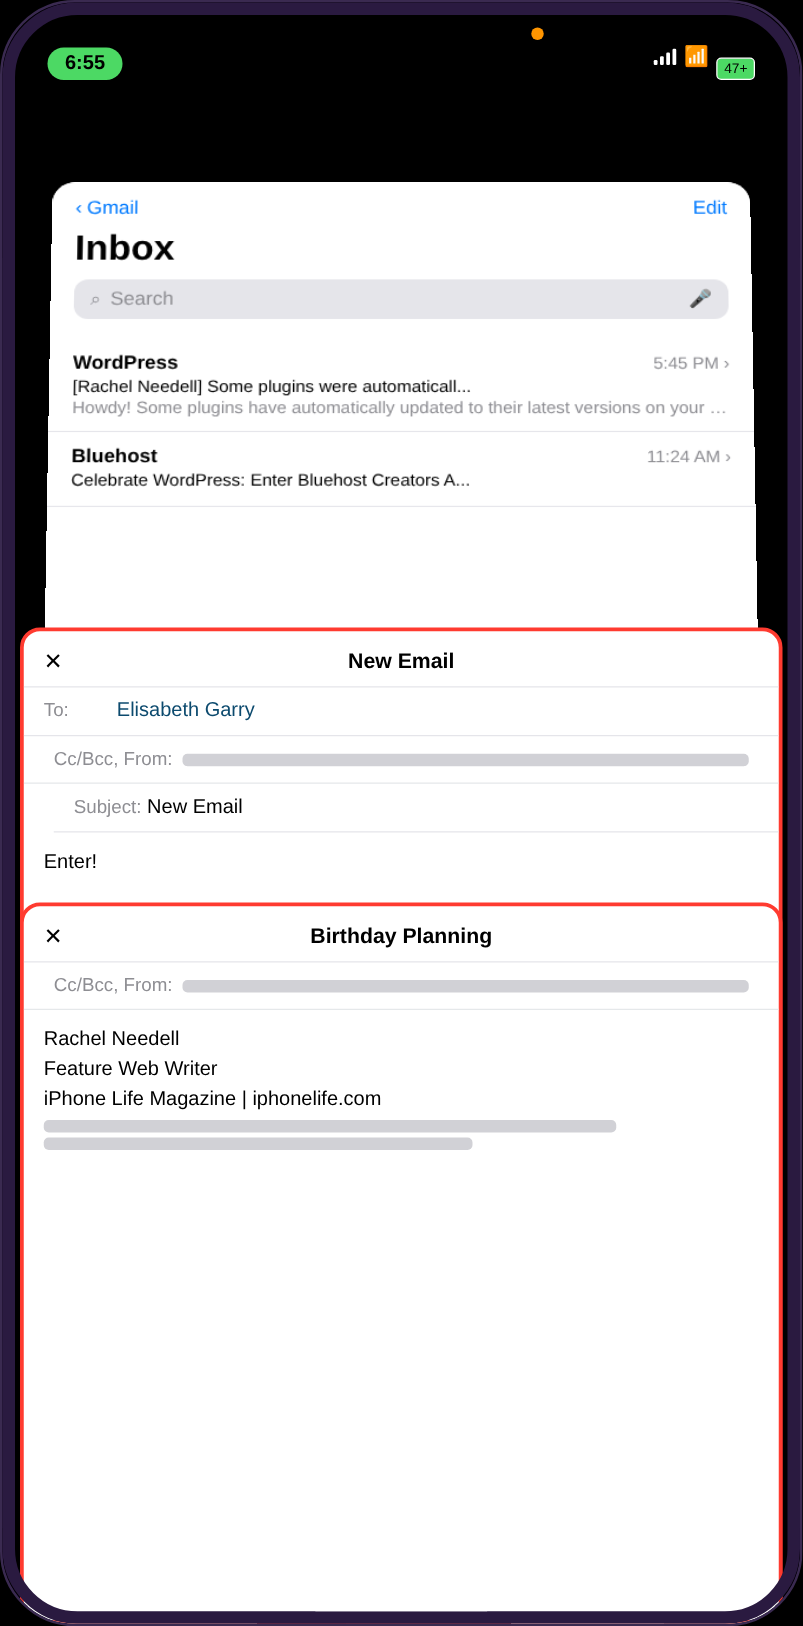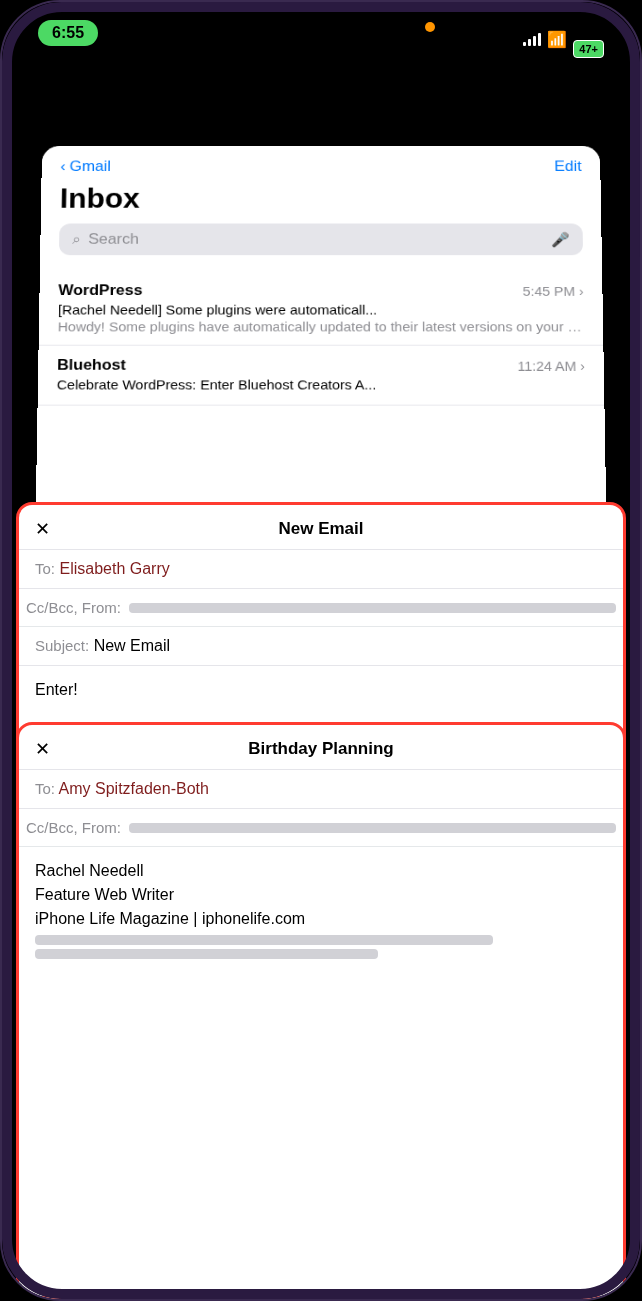--- a/index.html
+++ b/index.html
@@ -33,21 +33,21 @@
       z-index: 100;
     }
 
     
     .status-bar {
       position: absolute;
       top: 18px;
       left: 0; right: 0;
       height: 44px;
       display: flex;
-      align-items: flex-start;
+      align-items: flex-end;
       justify-content: space-between;
       padding: 0 36px;
       z-index: 50;
     }
 
     .status-time {
       background: #4cd964;
       color: #000;
       font-size: 16px;
       font-weight: 700;
@@ -76,21 +76,21 @@
 
     .wifi-icon {
       color: #fff;
       font-size: 16px;
     }
 
     .battery-badge {
       background: #4cd964;
       color: #000;
       font-size: 11px;
-      font-weight: 700;
+      font-weight: 400;
       padding: 2px 5px;
       border-radius: 4px;
       border: 1.5px solid #fff;
       margin-top: 20px;
     }
 
     
     .dynamic-island {
       position: absolute;
       top: 14px;
@@ -285,25 +285,26 @@
       font-size: 16px;
       color: #000;
     }
 
     .compose-label {
       color: #8e8e93;
       font-size: 15px;
     }
 
     .compose-to-name {
-      color: #7f1d1d;
+      color: #0c4a6e;
+      margin-left: 34px;
     }
 
     .compose-ccbcc {
-      padding: 10px 7px;
+      padding: 10px 24px;
       border-bottom: 1px solid #e5e8ea;
       display: flex;
       align-items: center;
       gap: 8px;
     }
 
     .compose-ccbcc-label {
       color: #8e8e93;
       font-size: 15px;
     }
@@ -313,20 +314,21 @@
       height: 10px;
       background: #d1d1d6;
       border-radius: 4px;
     }
 
     .compose-subject {
       padding: 10px 16px;
       border-bottom: 1px solid #e5e5ea;
       font-size: 16px;
       color: #000;
+      margin-left: 24px;
     }
 
     .compose-body {
       padding: 12px 16px;
       font-size: 16px;
       color: #000;
       line-height: 1.5;
     }
 
     .redacted-line {
@@ -454,24 +456,20 @@
         <div>iPhone Life Magazine | iphonelife.com</div>
         <div>rachel@iphonelife.com</div>
       </div>
     </div>
 
     <div class="compose-modal-2">
       <div class="compose-header">
         <span class="compose-close">✕</span>
         <span class="compose-title">Birthday Planning</span>
       </div>
-      <div class="compose-field">
-        <span class="compose-label">To:</span>
-        <span class="compose-to-name">Amy Spitzfaden-Both</span>
-      </div>
       <div class="compose-ccbcc">
         <span class="compose-ccbcc-label">Cc/Bcc, From:</span>
         <div class="compose-ccbcc-value"></div>
       </div>
       <div class="compose-body">
         <div>Rachel Needell</div>
         <div>Feature Web Writer</div>
         <div>iPhone Life Magazine | iphonelife.com</div>
         <div class="redacted-line" style="width: 80%;"></div>
         <div class="redacted-line" style="width: 60%;"></div>

